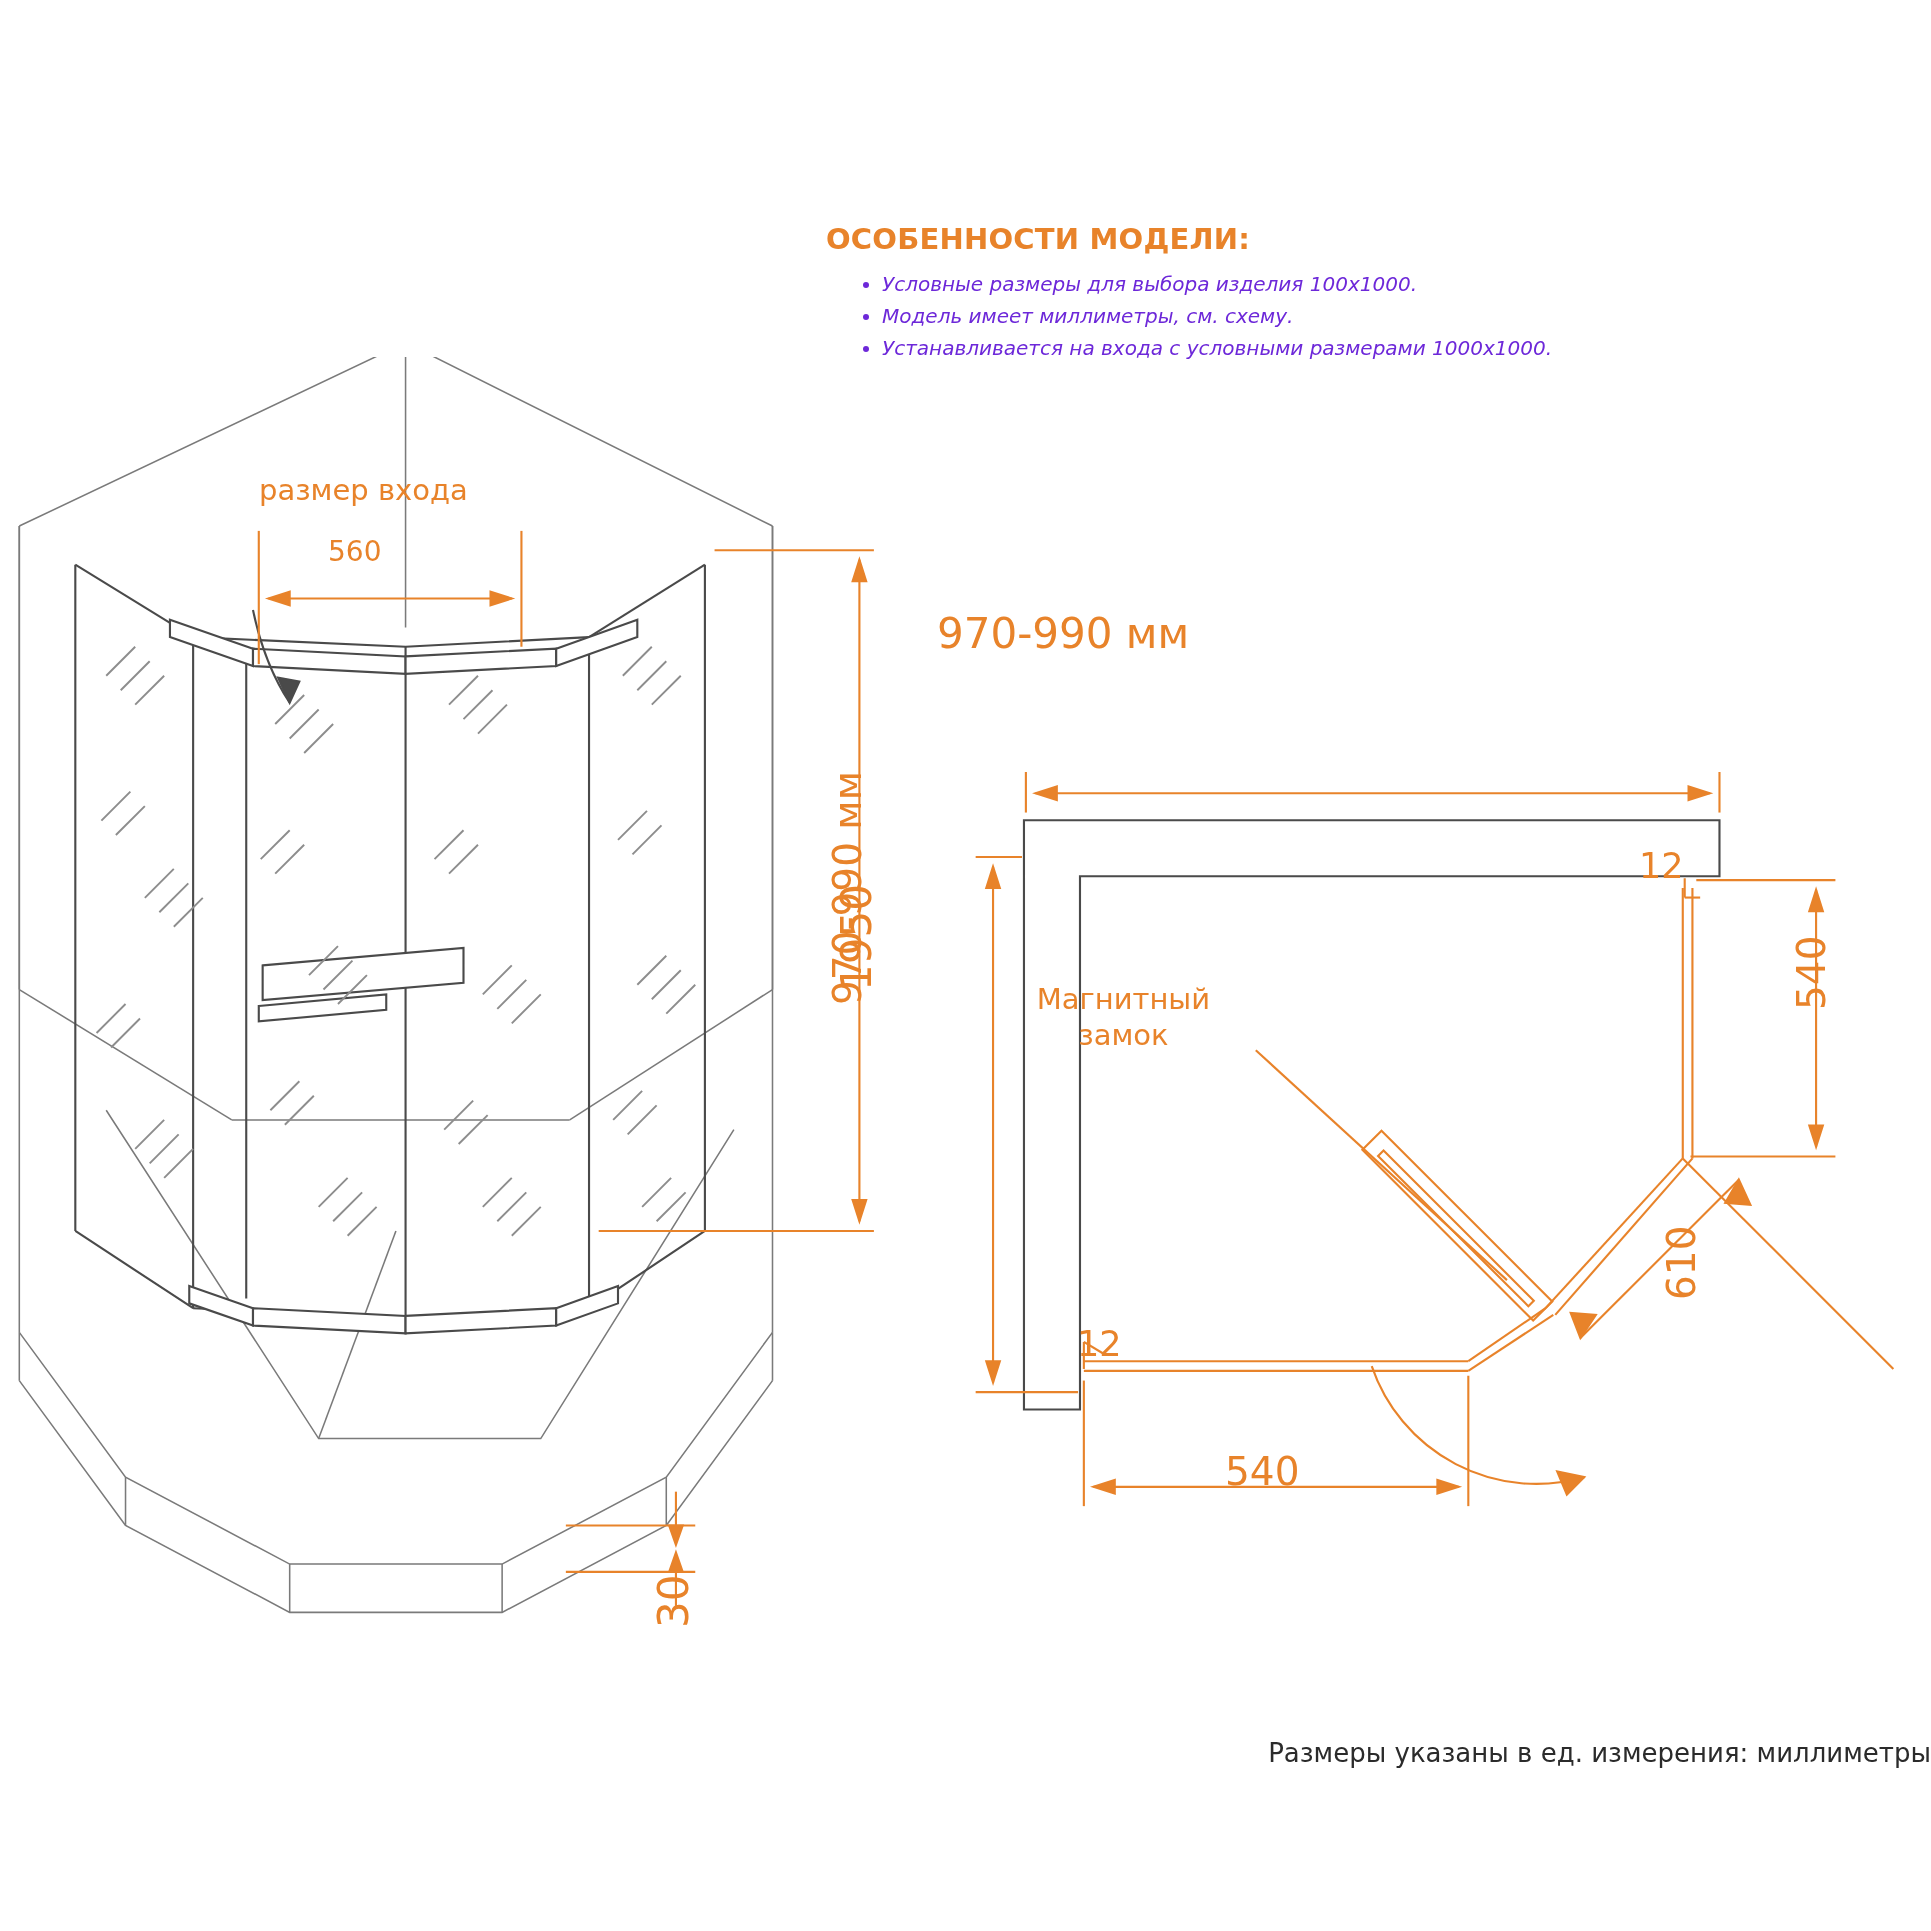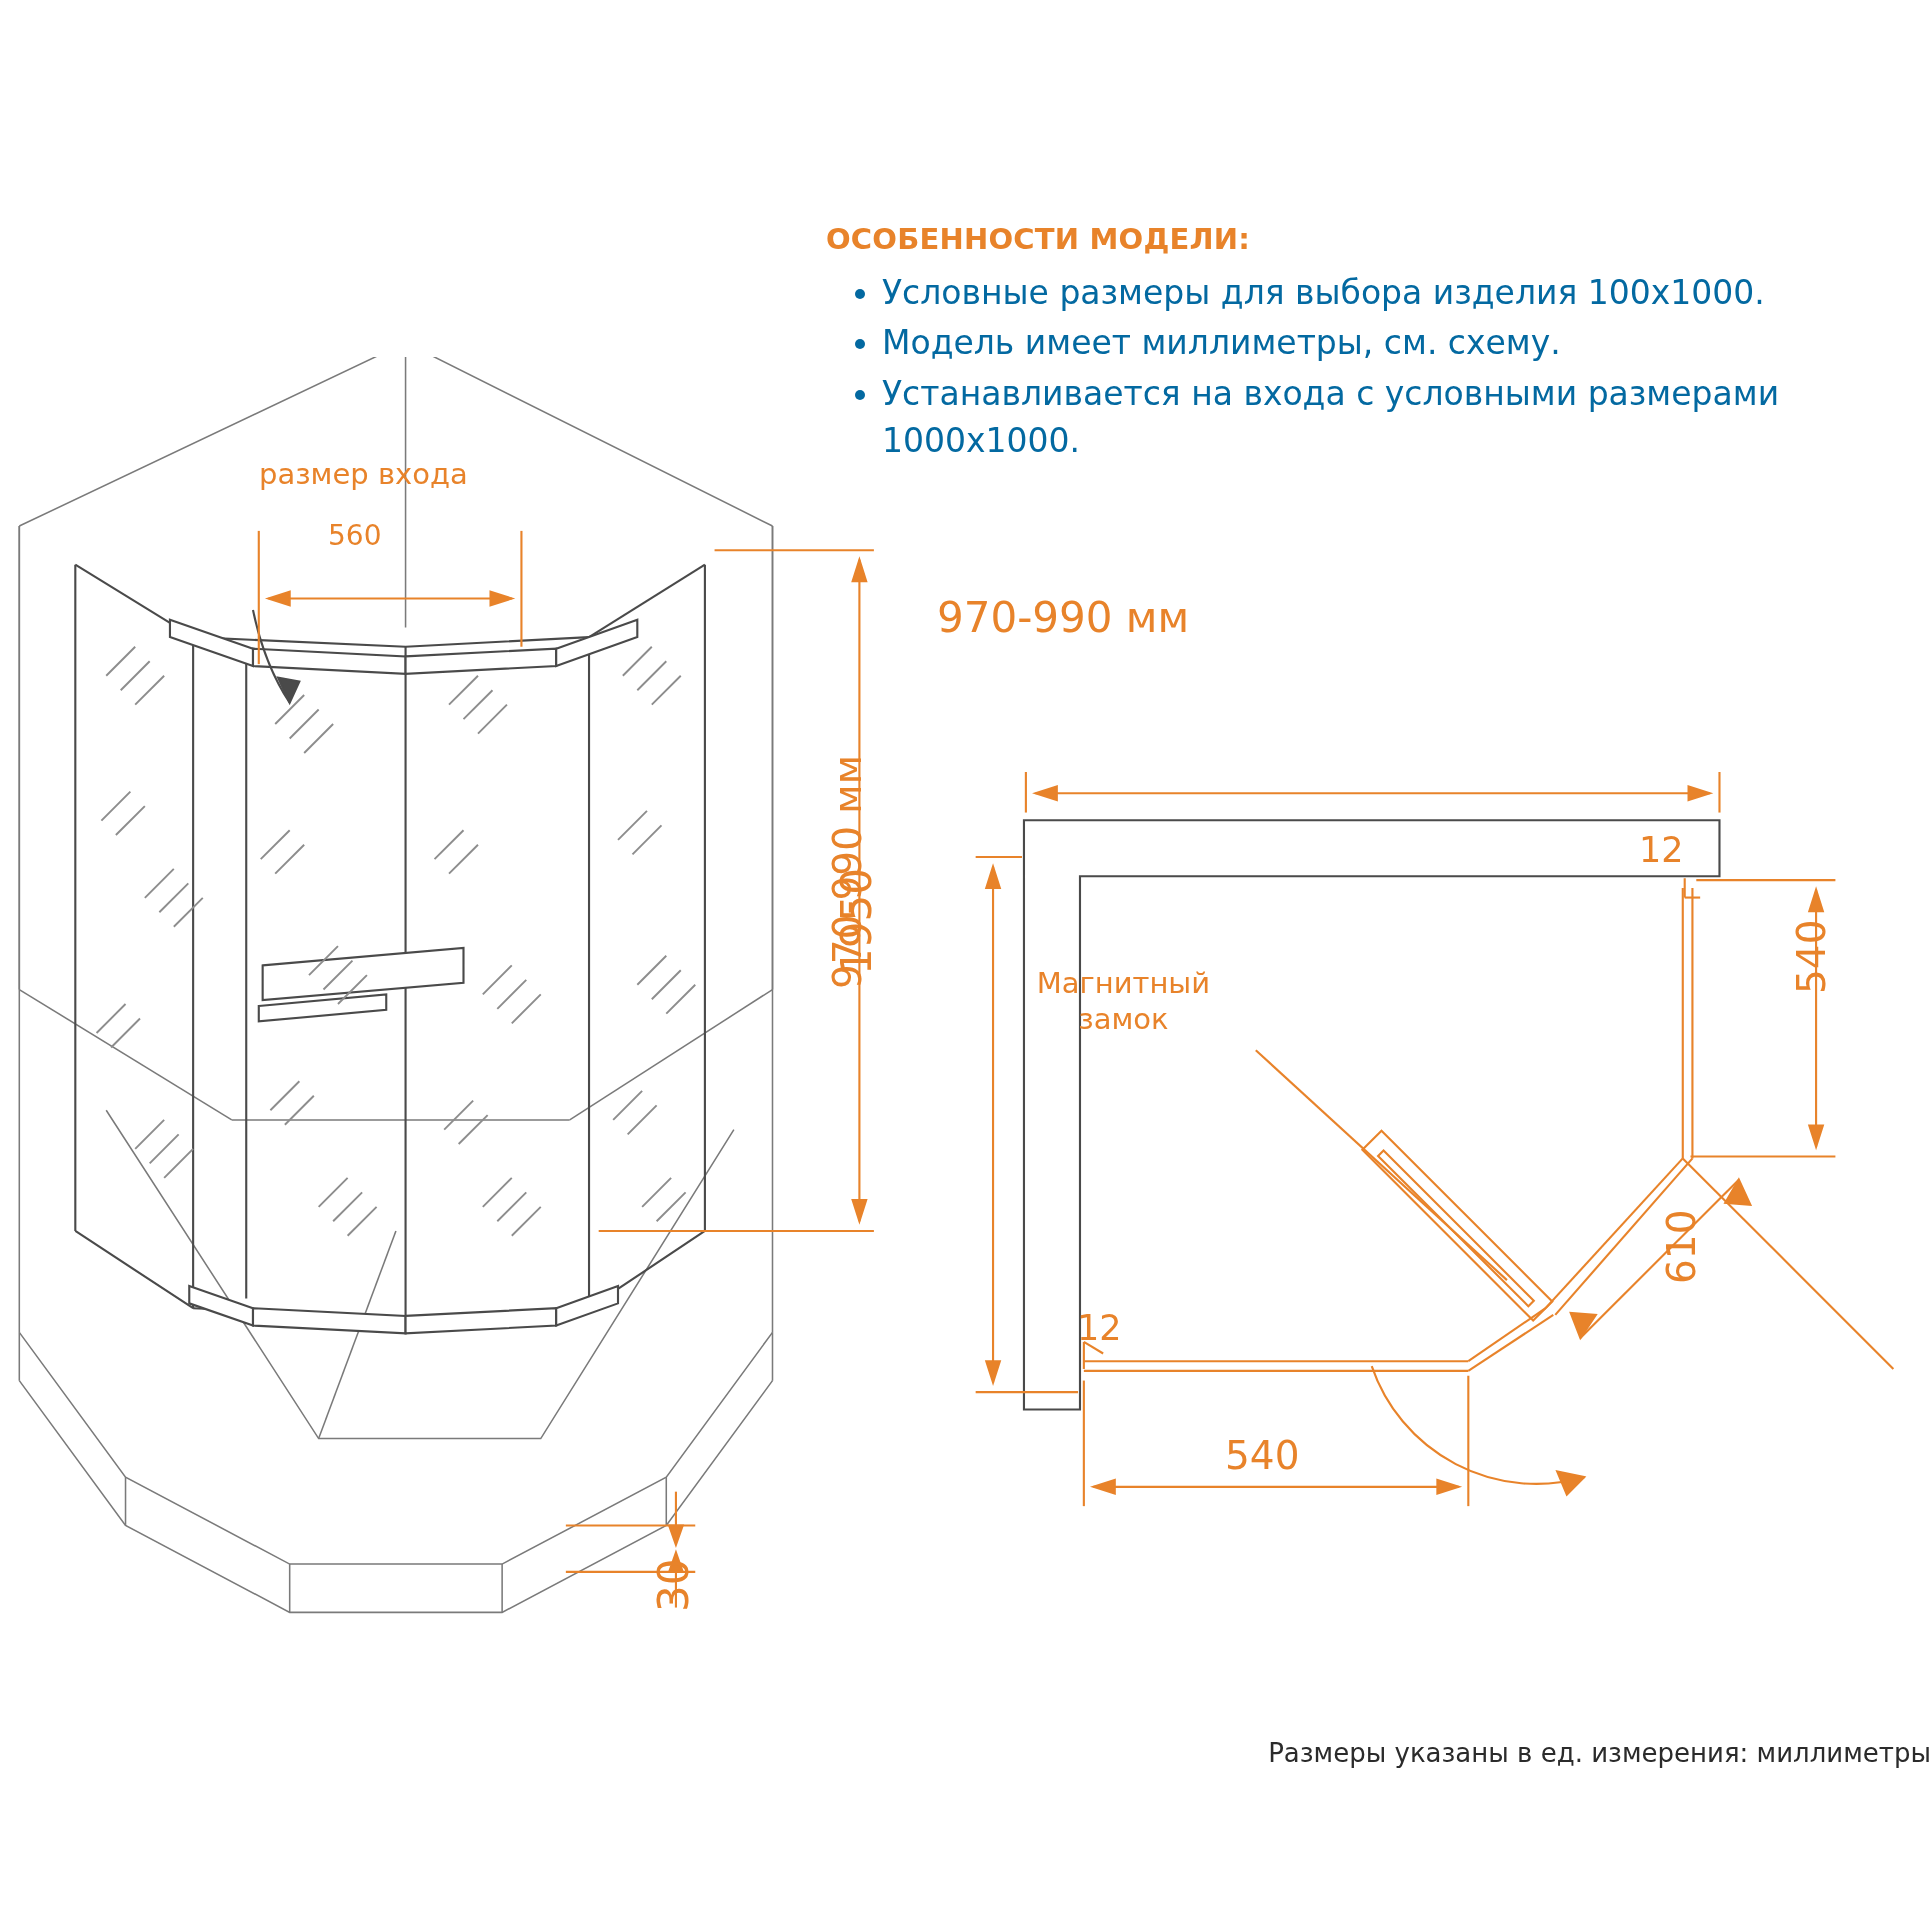--- a/index.html
+++ b/index.html
@@ -28,43 +28,45 @@
     color: #E8832A;
     font-weight: bold;
     font-size: 29px;
     letter-spacing: 0.2px;
     margin: 0 0 13.5px 0;
     font-family: "DejaVu Sans", sans-serif;
   }
   #features-list {
     margin: 0;
     padding-left: 56px;
-    color: #0369a1;
-    font-size: 33px;
+    color: #6d28d9;
+    font-size: 20px;
     line-height: 1.42;
+    font-style: italic;
   }
   #features-list li {
     margin-bottom: 3.9px;
   }
 
   
   #caption {
     left: 0;
     top: 1738px;
     width: 1931px;
     text-align: right;
     color: #2b2b2b;
     font-size: 26px;
   }
 
   
   .lbl {
     color: #E8832A;
     font-size: 29px;
     white-space: nowrap;
+    margin-top: 16px;
   }
   .lbl-big {
     font-size: 35px;
   }
   .rot90 {
     transform: rotate(-90deg);
     transform-origin: left top;
   }
   svg { display: block; }
   .ln   { stroke: #E8832A; stroke-width: 2.2; fill: none; }

